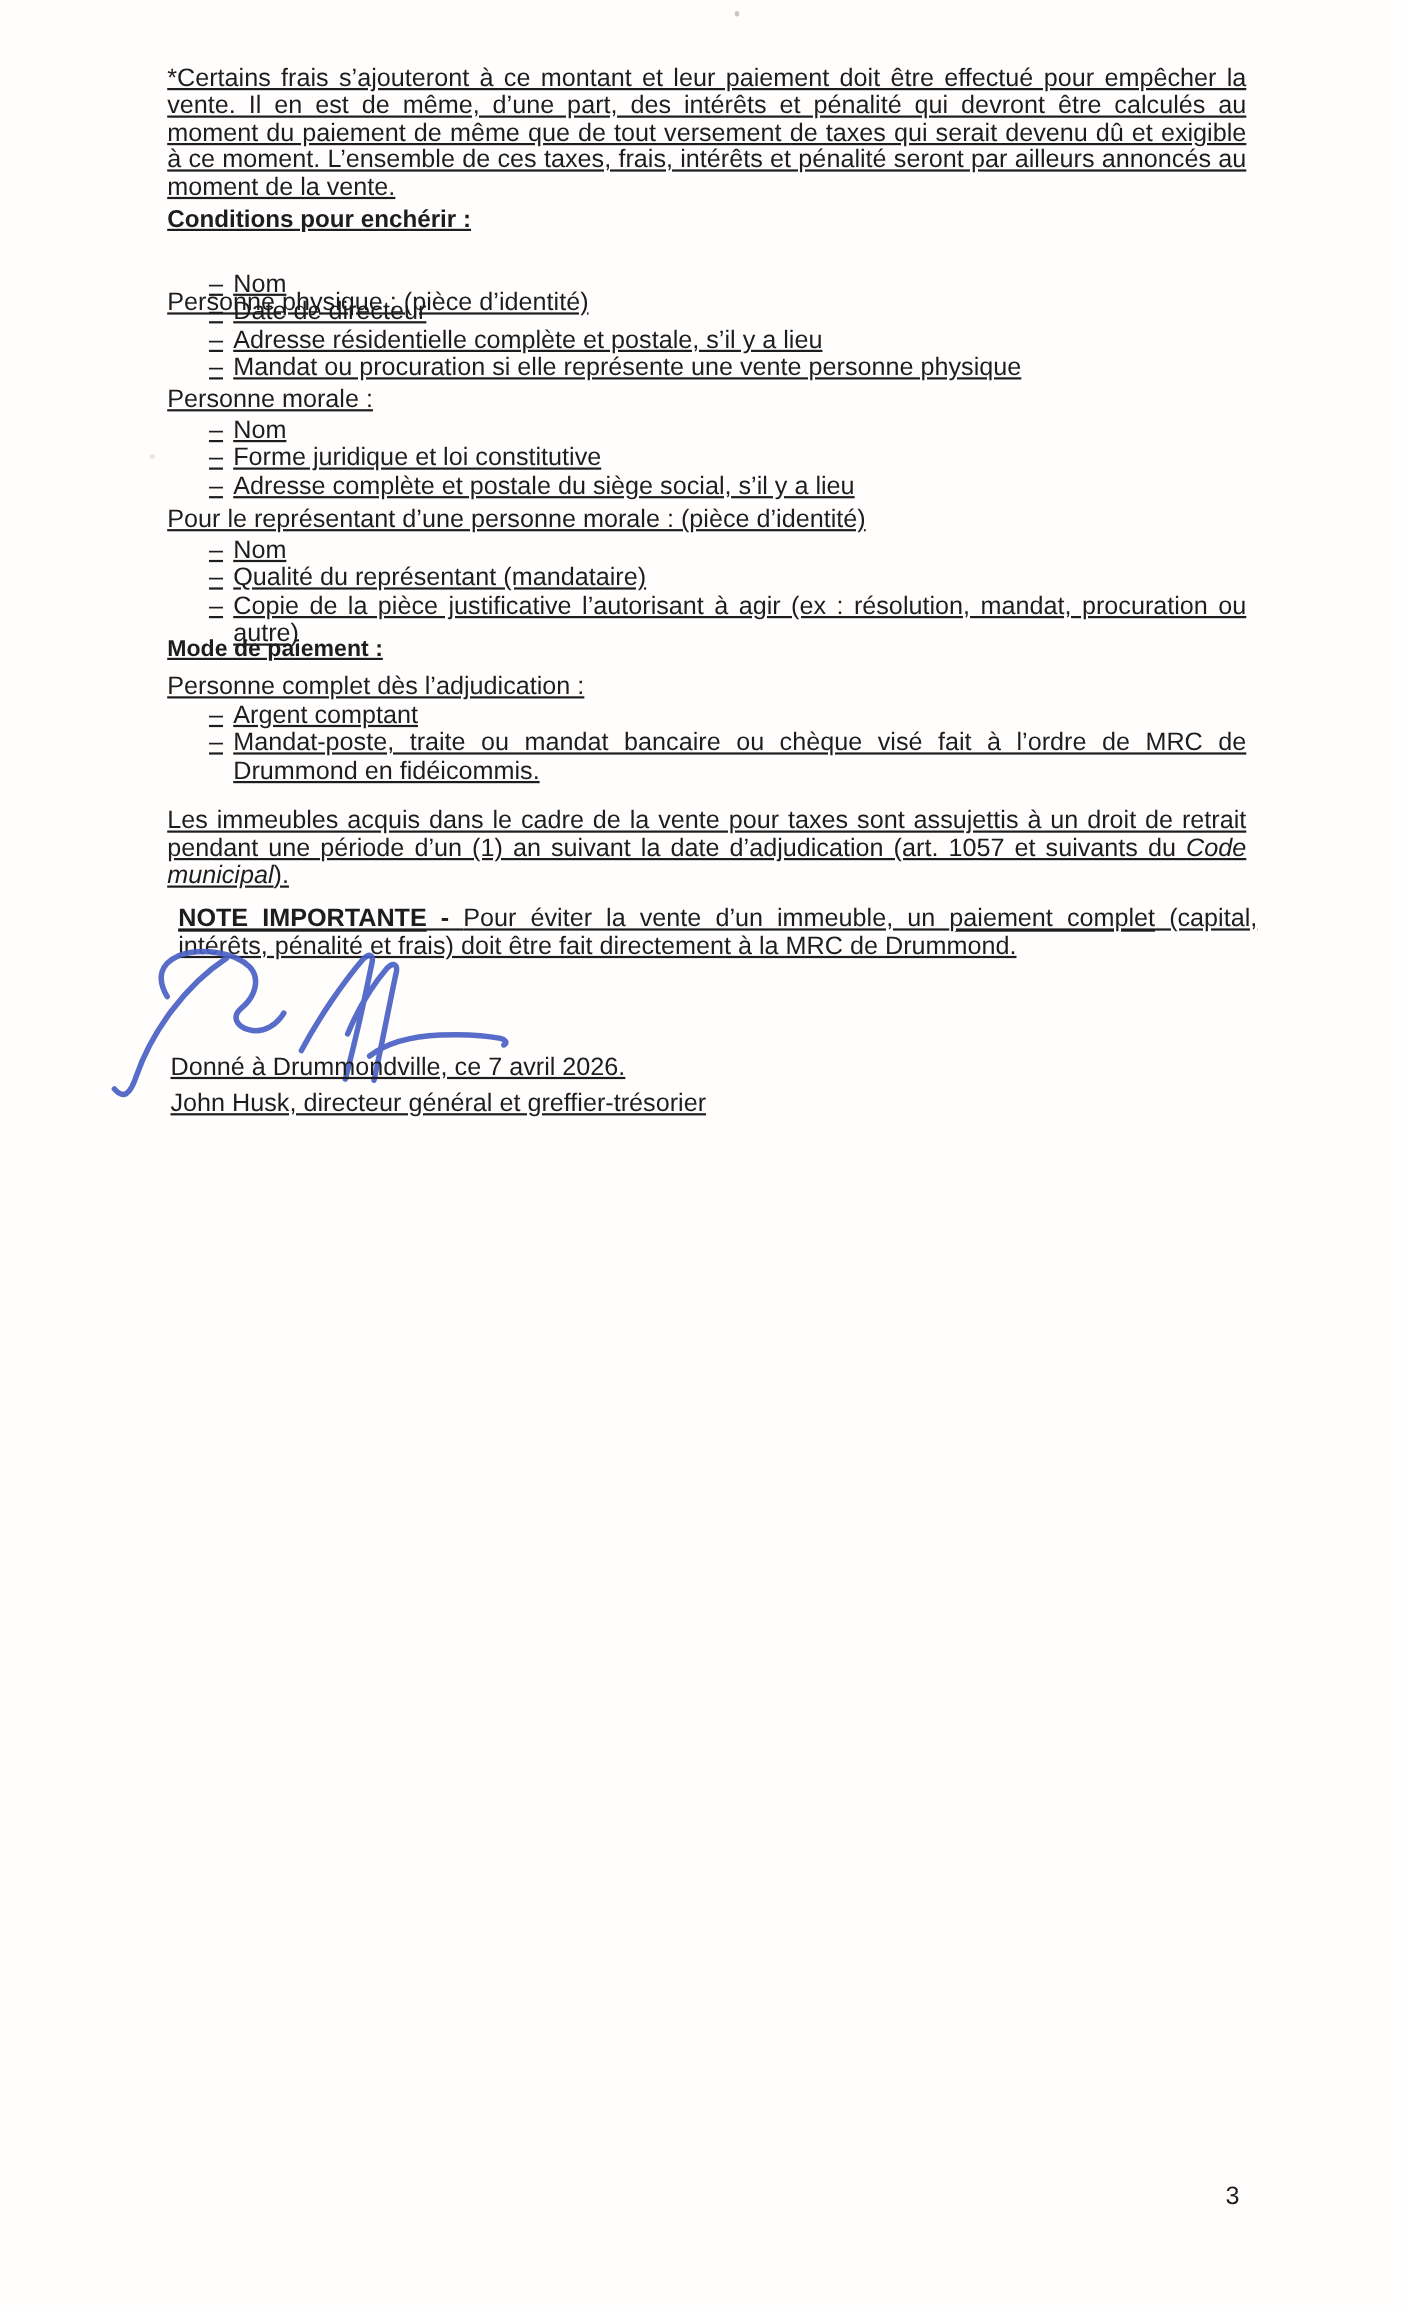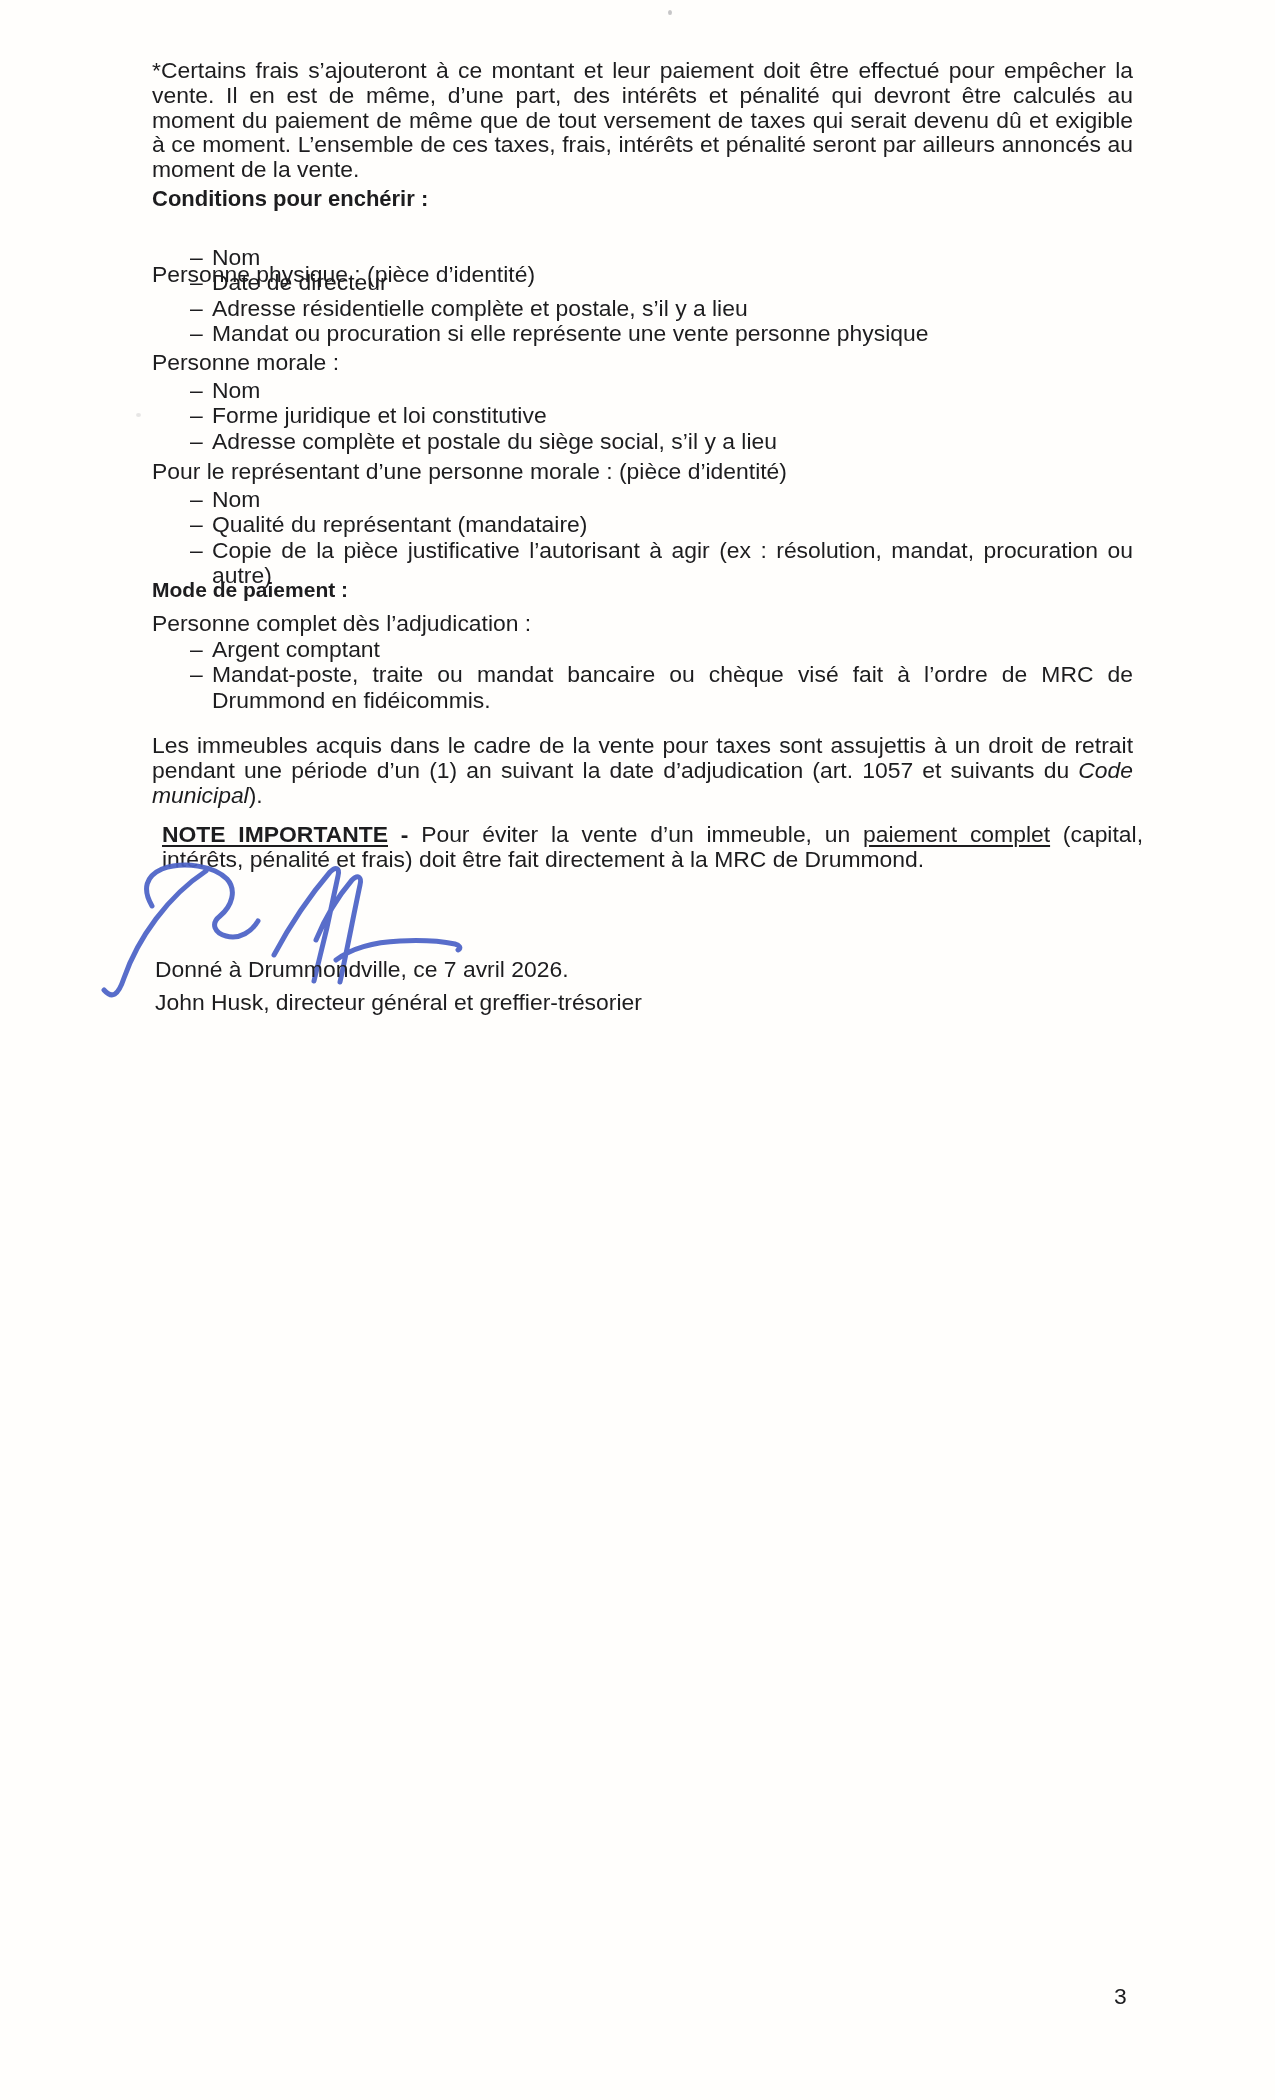--- a/index.html
+++ b/index.html
@@ -7,21 +7,21 @@
     position:relative;
     width:1275px;height:2100px;
     margin:0 auto;
     background:#fffefc;
     color:#1d1d1f;
     font-family:"Liberation Sans","DejaVu Sans",sans-serif;
     font-size:22.9px;
     line-height:25px;
     overflow:hidden;
   }
-  .abs{position:absolute;}
+  .abs{position:absolute;text-decoration:underline;}
   .body-col{left:152px;width:981px;}
   .just{text-align:justify;}
   .bold{font-weight:700;}
   .italic{font-style:italic;}
   .uline{text-decoration:underline;text-decoration-thickness:2px;text-underline-offset:3px;}
   .li{display:flex;line-height:25.4px;}
   .li .dash{flex:0 0 22px;margin-left:38px;}
   .li .li-text{flex:1 1 auto;text-align:justify;}
   .sig-caption{line-height:25.5px;}
   .page-number{position:absolute;left:1114px;top:1984px;}

